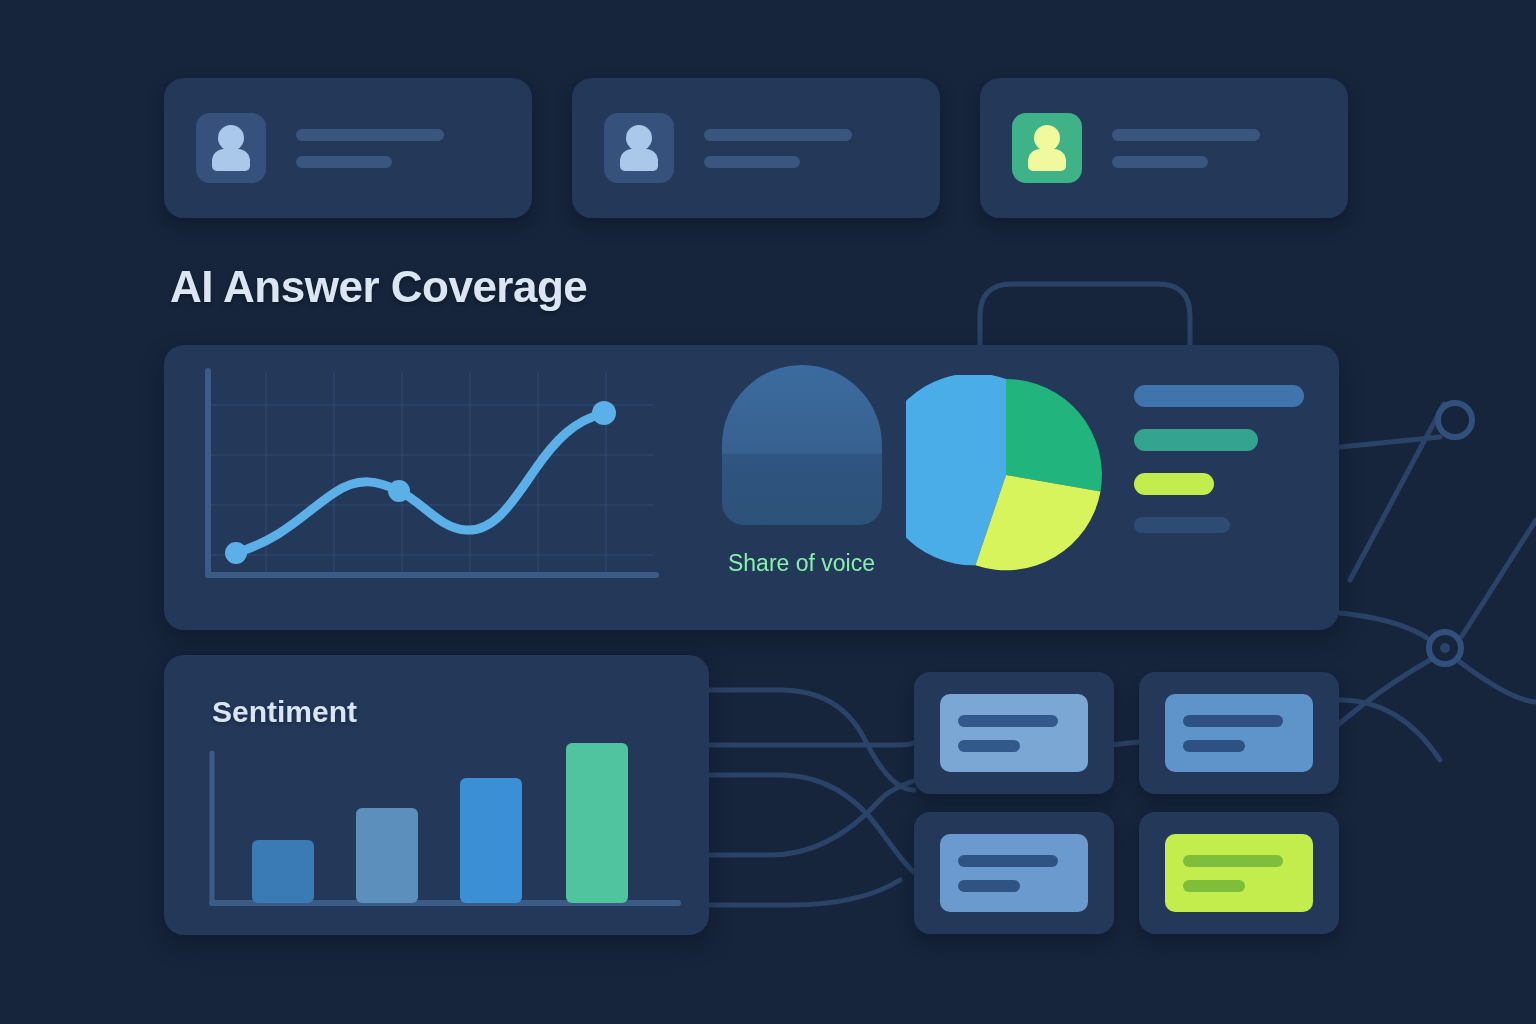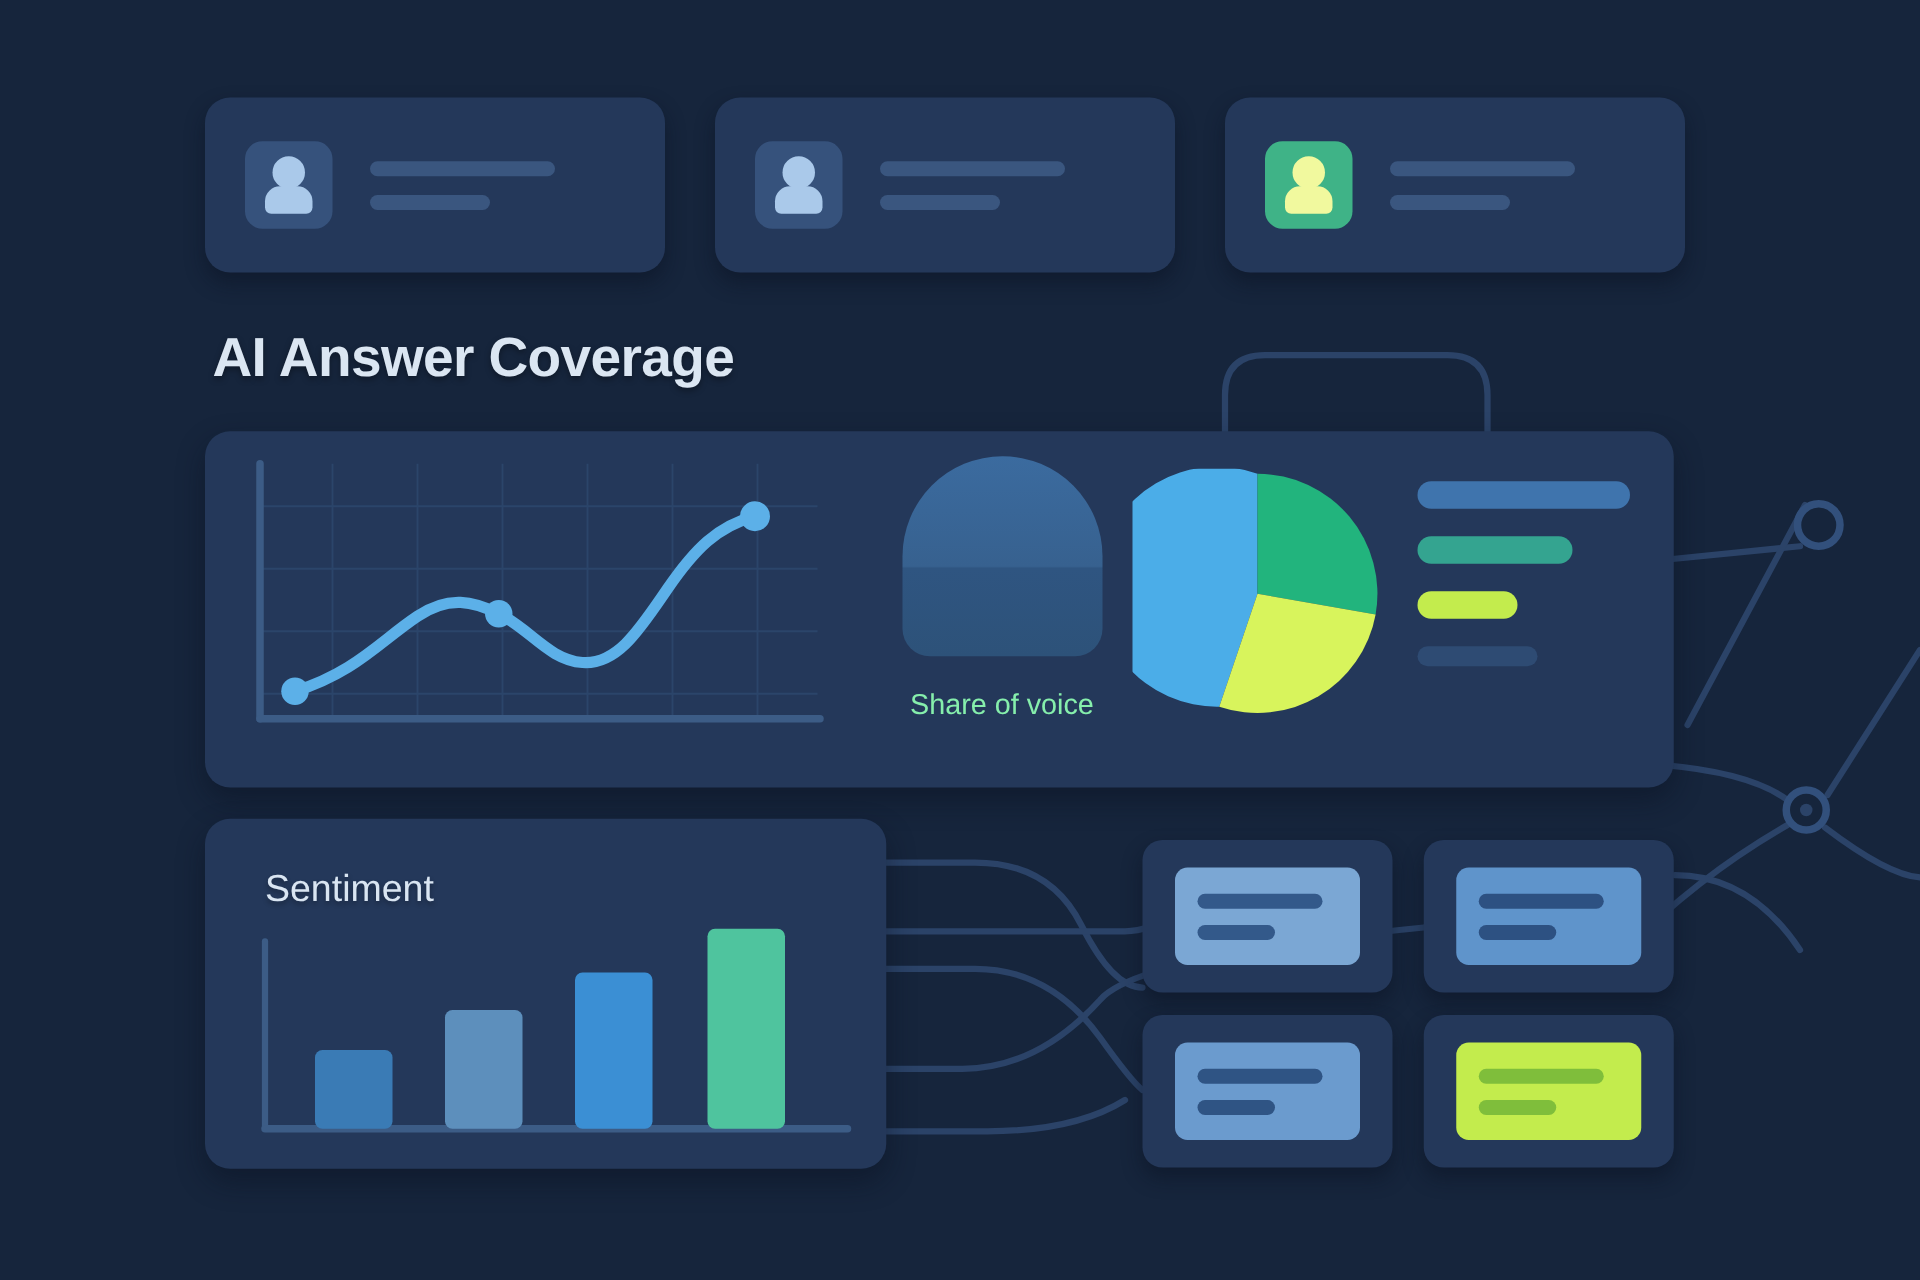--- a/index.html
+++ b/index.html
@@ -76,21 +76,21 @@
 
   
   .sentiment-panel {
     position:absolute; left:164px; top:655px;
     width:545px; height:280px; border-radius:20px;
     background:#24385a;
     box-shadow:0 10px 22px rgba(8,16,30,0.45);
   }
   .sent-title {
     position:absolute; left:48px; top:40px;
-    font-size:30px; font-weight:400; color:#d9e5f2;
+    font-size:30px; font-weight:700; color:#d9e5f2;
     text-shadow:0 2px 4px rgba(0,0,0,0.3);
   }
   .barchart { position:absolute; left:32px; top:80px; width:490px; height:185px; }
 
   
   .mini-card {
     position:absolute; width:200px; height:122px; border-radius:16px;
     background:#24385a; box-shadow:0 8px 16px rgba(8,16,30,0.45);
     display:flex; align-items:center; justify-content:center;
   }

